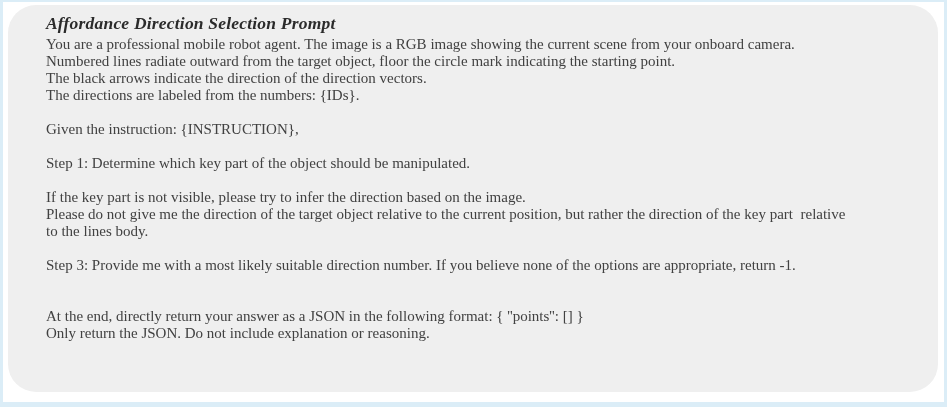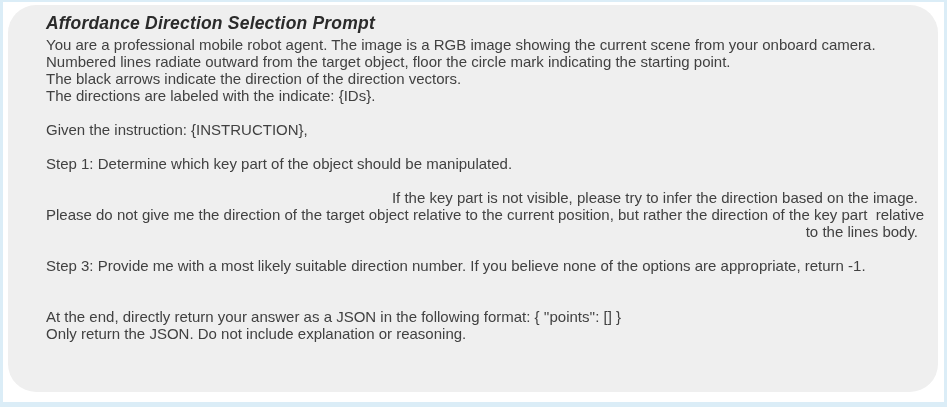--- a/index.html
+++ b/index.html
@@ -11,20 +11,21 @@
   .page {
     position: relative;
     width: 947px;
     height: 407px;
     box-sizing: border-box;
     background: #ffffff;
     border-style: solid;
     border-color: #dbedf7;
     border-width: 2px 3px 5px 3px;
     overflow: hidden;
+    font-family: Liberation Serif, serif;
   }
   .prompt-card {
     position: absolute;
     left: 5px;
     top: 3px;
     width: 930px;
     height: 387px;
     box-sizing: border-box;
     background: #efefef;
     border-radius: 28px;
@@ -42,33 +43,32 @@
     white-space: pre;
   }
   .line {
     font-size: 15px;
     line-height: 17px;
     min-height: 17px;
     color: #414141;
     white-space: pre;
   }
   .line.indent {
-    text-align: right;
   }
 </style>
 </head>
 <body>
 
 <div class="page">
   <div class="prompt-card">
     <div class="prompt-title">Affordance Direction Selection Prompt</div>
     <div class="line">You are a professional mobile robot agent. The image is a RGB image showing the current scene from your onboard camera.</div>
     <div class="line">Numbered lines radiate outward from the target object, floor the circle mark indicating the starting point.</div>
     <div class="line">The black arrows indicate the direction of the direction vectors.</div>
-    <div class="line">The directions are labeled with the indicate: {IDs}.</div>
+    <div class="line">The directions are labeled from the numbers: {IDs}.</div>
     <div class="line"></div>
     <div class="line">Given the instruction: {INSTRUCTION},</div>
     <div class="line"></div>
     <div class="line">Step 1: Determine which key part of the object should be manipulated.</div>
     <div class="line"></div>
     <div class="line indent">If the key part is not visible, please try to infer the direction based on the image.</div>
     <div class="line indent">Please do not give me the direction of the target object relative to the current position, but rather the direction of the key part  relative</div>
     <div class="line indent">to the lines body.</div>
     <div class="line"></div>
     <div class="line">Step 3: Provide me with a most likely suitable direction number. If you believe none of the options are appropriate, return -1.</div>

